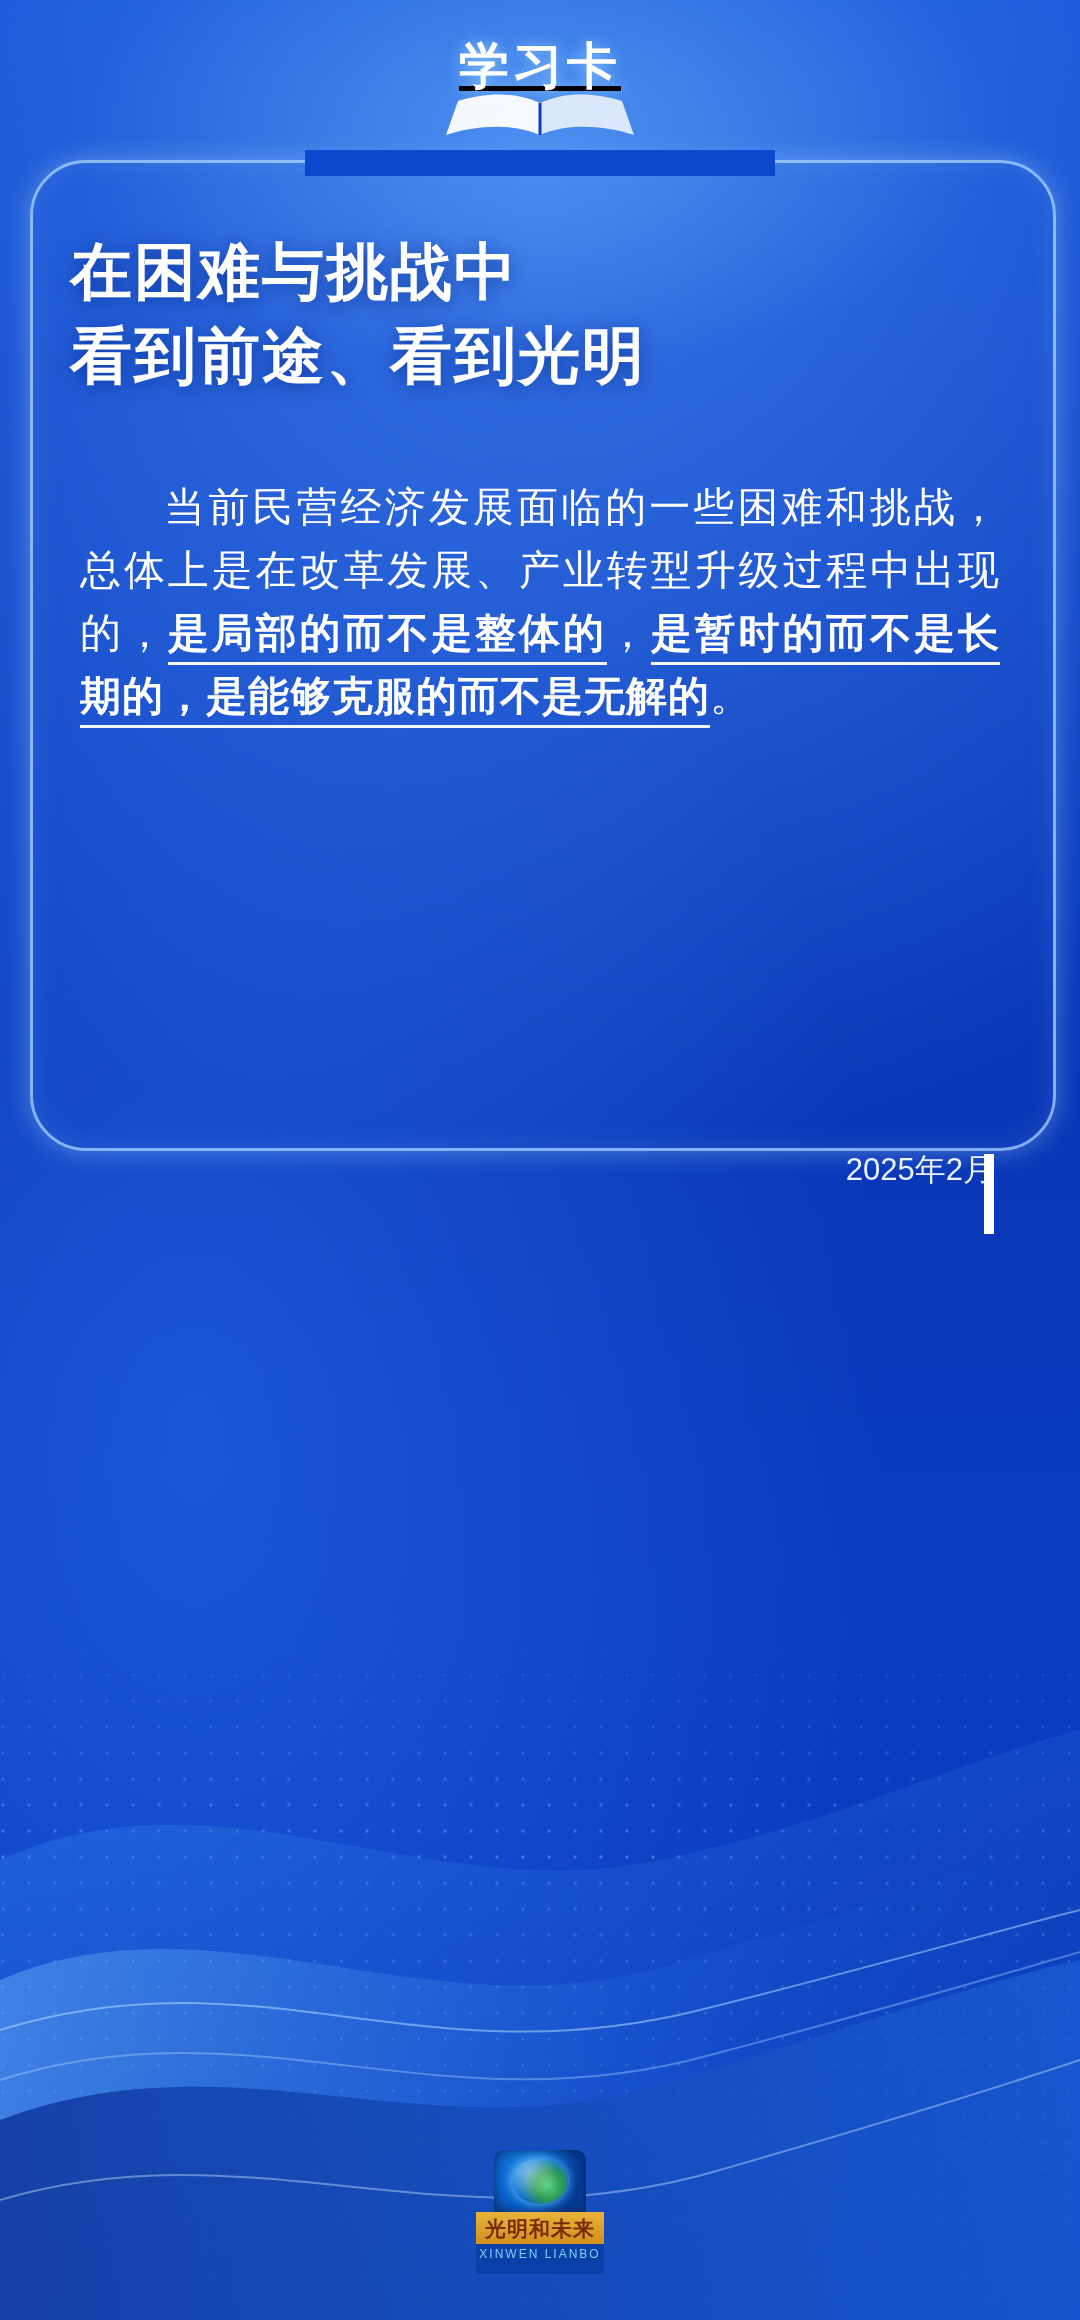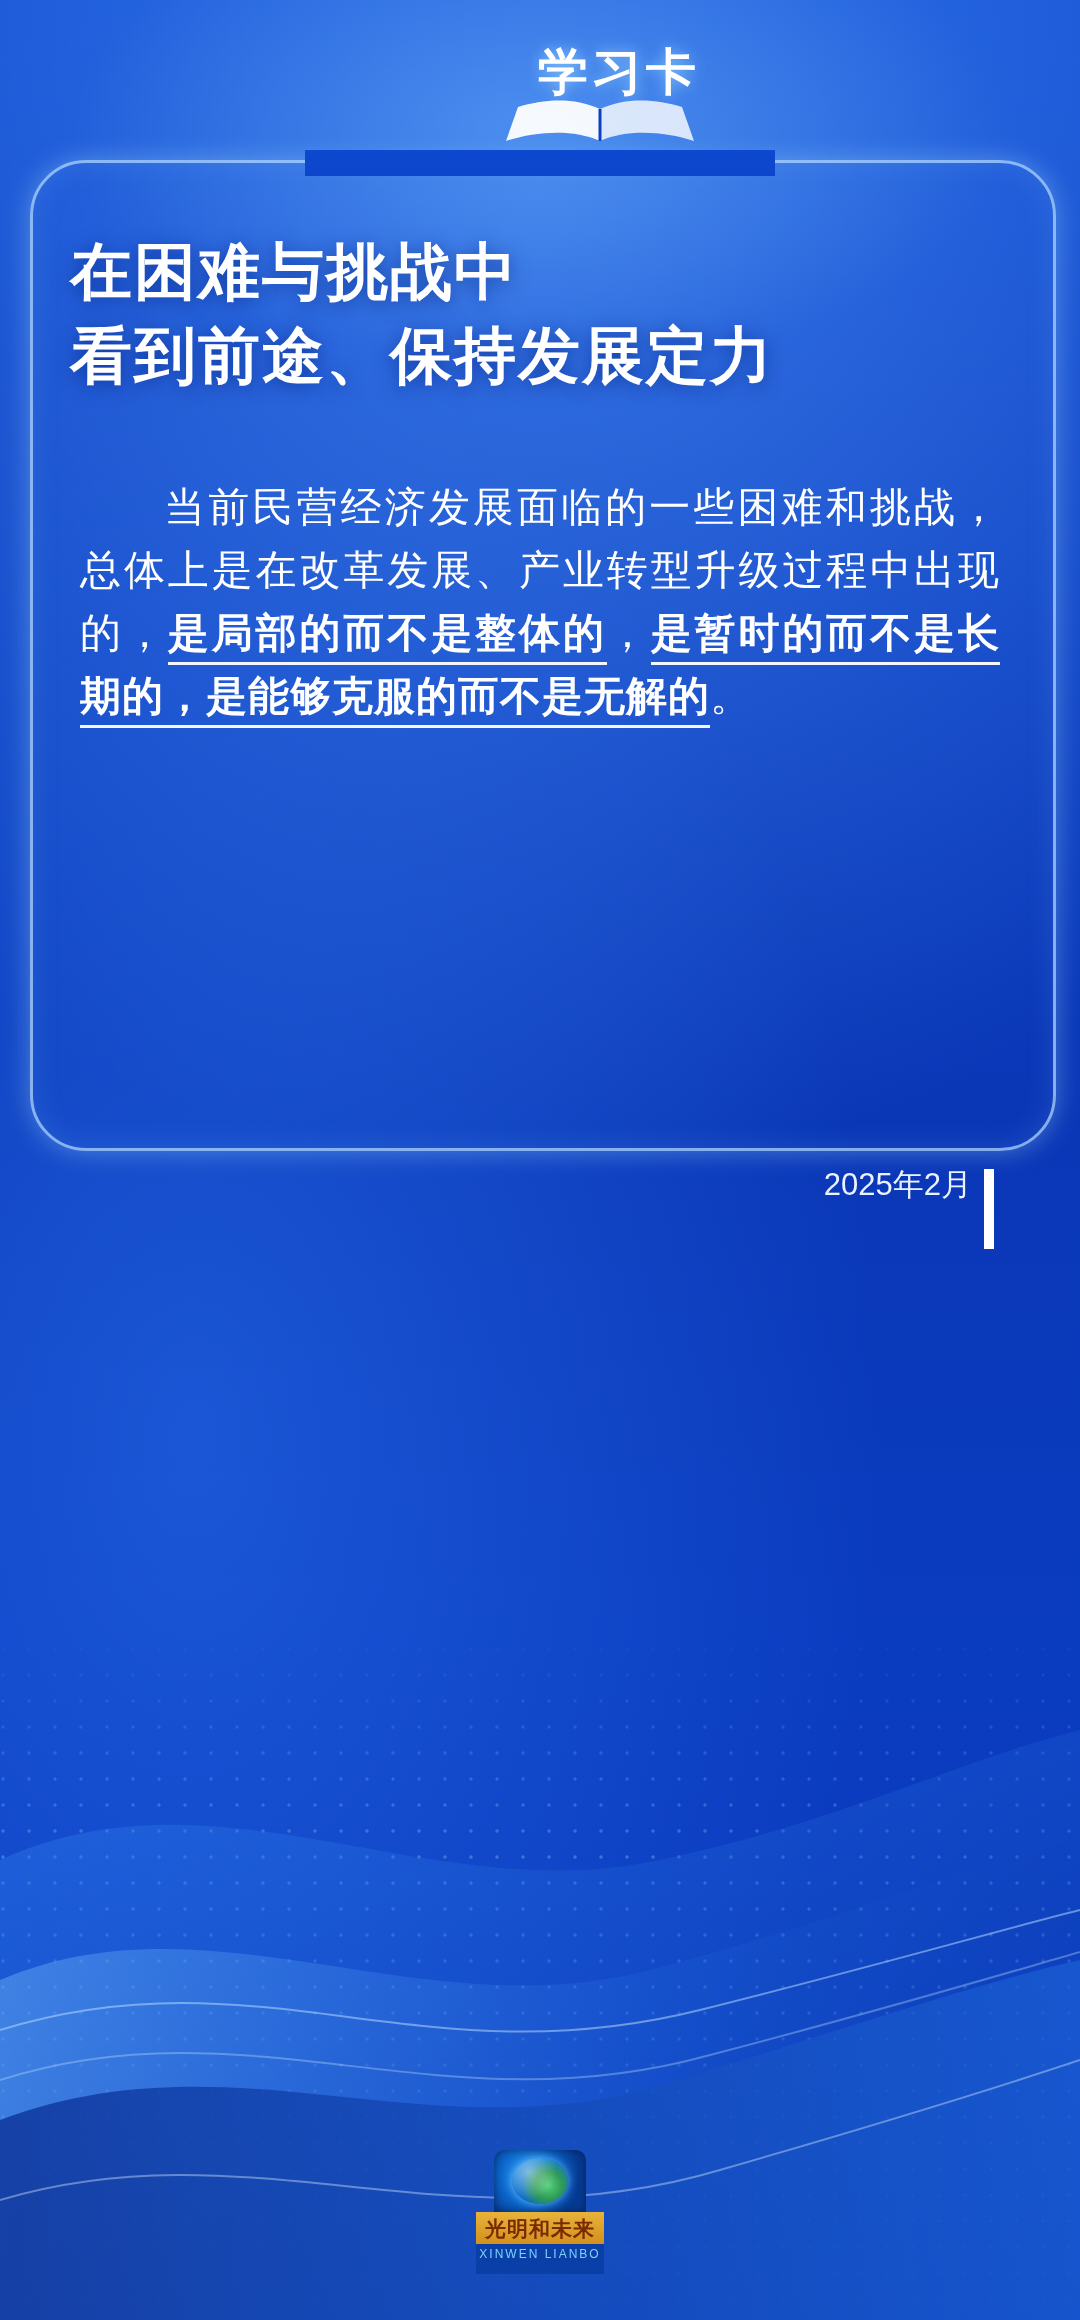--- a/index.html
+++ b/index.html
@@ -49,26 +49,27 @@
     position: absolute;
     left: 0; right: 0; bottom: 0;
     height: 700px;
     pointer-events: none;
     opacity: .85;
   }
 
   
   .logo {
     position: absolute;
-    top: 43px;
+    top: 37px;
     left: 50%;
     transform: translateX(-50%);
     width: 320px;
     height: 110px;
-    text-align: right;
+    text-align: center;
+    text-decoration: underline;
   }
   .logo-text {
     font-size: 50px;
     font-weight: bold;
     color: #ffffff;
     letter-spacing: 4px;
     line-height: 58px;
     font-family: "Liberation Serif", "DejaVu Serif", serif;
     text-shadow: 0 0 14px rgba(150,210,255,0.8);
   }
@@ -135,22 +136,20 @@
 
   
   .attrib {
     position: absolute;
     right: 86px;
     top: 1148px;
     text-align: right;
     color: #eaf3ff;
     font-size: 31px;
     line-height: 44px;
-    padding-right: 22px;
-    margin-top: 15px;
   }
   .attrib::after {
     content: "";
     position: absolute;
     right: 0;
     top: 6px;
     width: 10px;
     height: 80px;
     background: #ffffff;
   }
@@ -265,21 +264,21 @@
     </svg>
   </div>
 
   <div class="frame"></div>
   <div class="frame-mask-top"></div>
 
   <div class="content">
 
     <div class="headline">
       <div>在困难与挑战中</div>
-      <div>看到前途、保持发展定力</div>
+      <div>看到前途、看到光明</div>
     </div>
 
     <p class="body-para p1">
       <span class="indent"></span><span>当前民营经济发展面临的一些困难和挑战，总体上是在改革发展、产业转型升级过程中出现的，</span><span class="hl">是局部的而不是整体的</span><span>，</span><span class="hl">是暂时的而不是长期的，是能够克服的而不是无解的</span><span>。</span>
     </p>
 
 
   </div>
 
   <div class="attrib">

